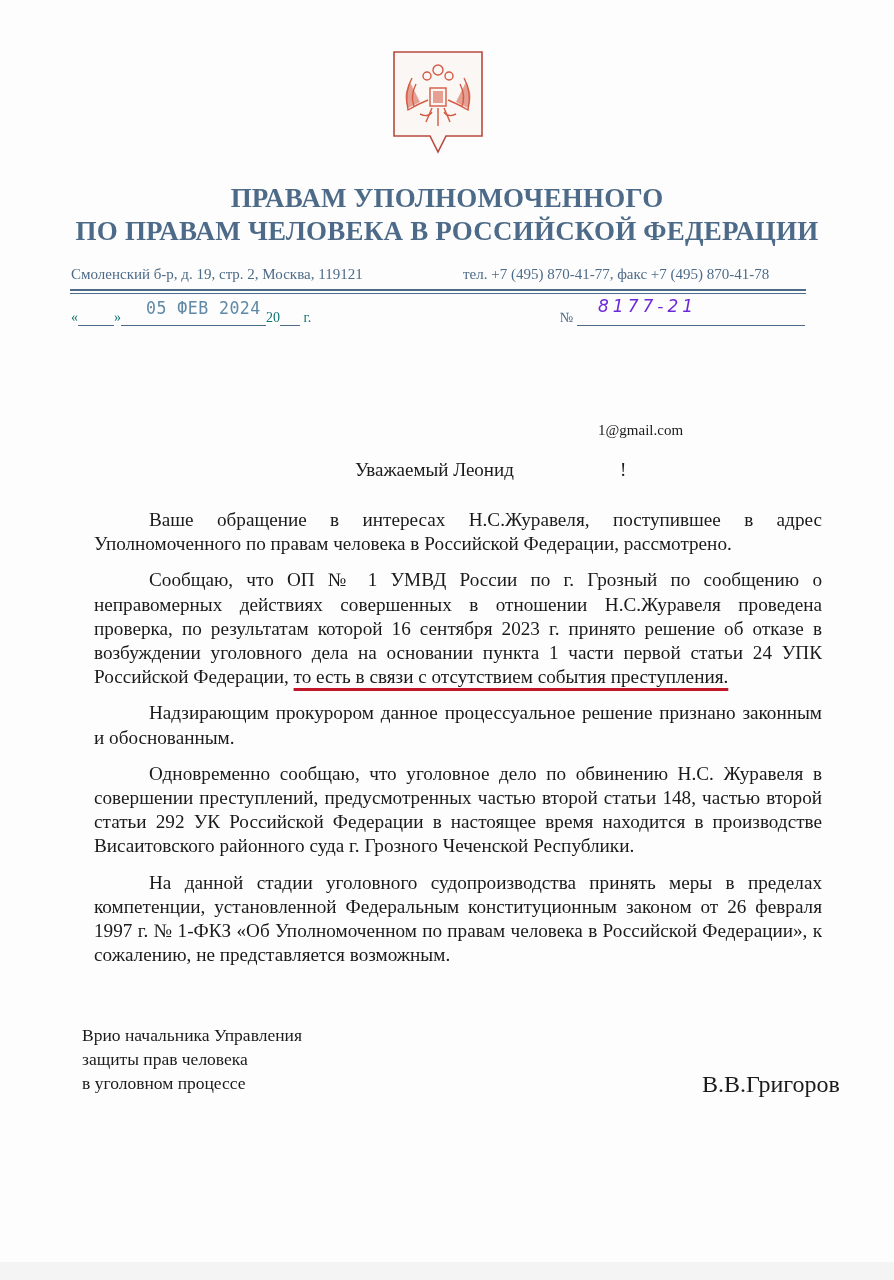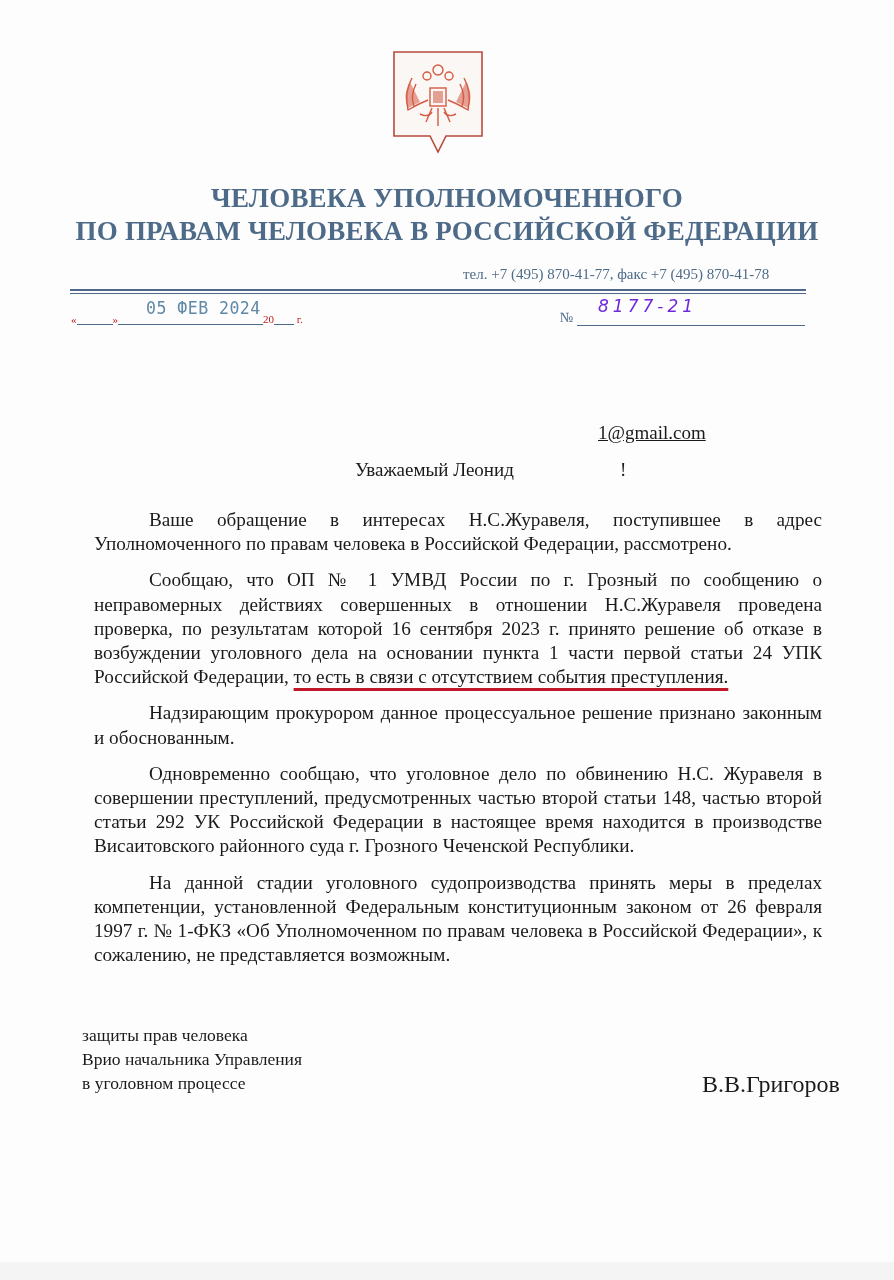--- a/index.html
+++ b/index.html
@@ -26,38 +26,38 @@
 
   .contact {
     position: absolute; top: 266px; font-size: 15px; color: #4d6b88;
   }
   .contact.left { left: 71px; }
   .contact.right { left: 463px; }
   .rule { position: absolute; left: 70px; width: 736px; background: #4d6b88; }
   .rule.a { top: 289px; height: 2px; }
   .rule.b { top: 293px; height: 1px; }
 
-  .date-line { position: absolute; left: 71px; top: 310px; font-size: 11px; color: #b91c1c; }
+  .date-line { position: absolute; left: 71px; top: 310px; font-size: 14px; color: #0f766e; }
   .date-line span { display: inline-block; }
   .u { border-bottom: 1px solid #4d6b88; height: 14px; vertical-align: bottom; }
   .stamp {
     position: absolute; left: 146px; top: 297px;
     font-family: "DejaVu Sans Mono", monospace;
     color: #5f89a6; font-size: 18px; letter-spacing: 0.5px;
     transform: scaleX(0.92); transform-origin: left center;
   }
   .numline { position: absolute; left: 560px; top: 310px; font-size: 14px; color: #4d6b88; }
   .numline .u { display: inline-block; width: 228px; margin-left: 4px; }
   .handnum {
     position: absolute; left: 598px; top: 296px;
     font-family: "DejaVu Sans", sans-serif; color: #6d28d9;
     font-size: 17px; font-style: italic; letter-spacing: 4px;
   }
 
-  .email { position: absolute; left: 598px; top: 422px; font-size: 19px; text-decoration: underline; }
+  .email { position: absolute; left: 598px; top: 422px; font-size: 15px; }
   .greeting { position: absolute; left: 325px; top: 459px; font-size: 19px; margin-left: 30px; }
   .greeting .excl { position: absolute; left: 265px; top: 0; }
 
   .body {
     position: absolute; left: 82px; width: 752px; top: 496px;
     font-size: 19.2px; line-height: 24.2px; text-align: justify;
   }
   .body p { margin: 12px; text-indent: 55px; }
   .hl {
     text-decoration: underline; text-decoration-color: #c0182a;
@@ -86,23 +86,24 @@
       <path d="M42 60 L36 74 M54 60 L60 74 M48 60 L48 78"></path>
       <path d="M30 66 Q38 70 42 64 M66 66 Q58 70 54 64"></path>
     </g>
     <g fill="#d45a44" opacity="0.55">
       <path d="M20 34 Q12 48 18 60 L30 54 Z"></path>
       <path d="M76 34 Q84 48 78 60 L66 54 Z"></path>
       <rect x="43" y="43" width="10" height="12"></rect>
     </g>
   </svg>
 
-  <div class="org-title l1">ЧЕЛОВЕКА УПОЛНОМОЧЕННОГО</div>
+  <div class="org-title l1">ПРАВАМ УПОЛНОМОЧЕННОГО</div>
   <div class="org-title l2">ПО ПРАВАМ ЧЕЛОВЕКА В РОССИЙСКОЙ ФЕДЕРАЦИИ</div>
 
+  <div class="contact left">Смоленский б-р, д. 19, стр. 2, Москва, 119121</div>
   <div class="contact right">тел. +7 (495) 870-41-77, факс +7 (495) 870-41-78</div>
   <div class="rule a"></div>
   <div class="rule b"></div>
 
   <div class="date-line">
     <span>«</span><span class="u" style="width:36px"></span><span>»</span><span class="u" style="width:145px"></span><span>20</span><span class="u" style="width:20px"></span>&nbsp;<span>г.</span>
   </div>
   <div class="stamp">05 ФЕВ 2024</div>
 
   <div class="numline">
@@ -118,20 +119,20 @@
 
   <div class="body">
     <p>Ваше обращение в интересах Н.С.Журавеля, поступившее в адрес Уполномоченного по правам человека в Российской Федерации, рассмотрено.</p>
     <p><span>Сообщаю, что ОП № 1 УМВД России по г. Грозный по сообщению о неправомерных действиях совершенных в отношении Н.С.Журавеля проведена проверка, по результатам которой 16 сентября 2023 г. принято решение об отказе в возбуждении уголовного дела на основании пункта 1 части первой статьи 24 УПК Российской Федерации,</span> <span class="hl">то есть в связи с отсутствием события преступления.</span></p>
     <p>Надзирающим прокурором данное процессуальное решение признано законным и обоснованным.</p>
     <p>Одновременно сообщаю, что уголовное дело по обвинению Н.С. Журавеля в совершении преступлений, предусмотренных частью второй статьи 148, частью второй статьи 292 УК Российской Федерации в настоящее время находится в производстве Висаитовского районного суда г. Грозного Чеченской Республики.</p>
     <p>На данной стадии уголовного судопроизводства принять меры в пределах компетенции, установленной Федеральным конституционным законом от 26 февраля 1997 г. № 1-ФКЗ «Об Уполномоченном по правам человека в Российской Федерации», к сожалению, не представляется возможным.</p>
   </div>
 
   <div class="sig-left">
+    <div>Врио начальника Управления</div>
     <div>защиты прав человека</div>
-    <div>Врио начальника Управления</div>
     <div>в уголовном процессе</div>
   </div>
   <div class="sig-right">В.В.Григоров</div>
 
   <div class="edge-bottom"></div>
 </div>
 
 </body></html>

